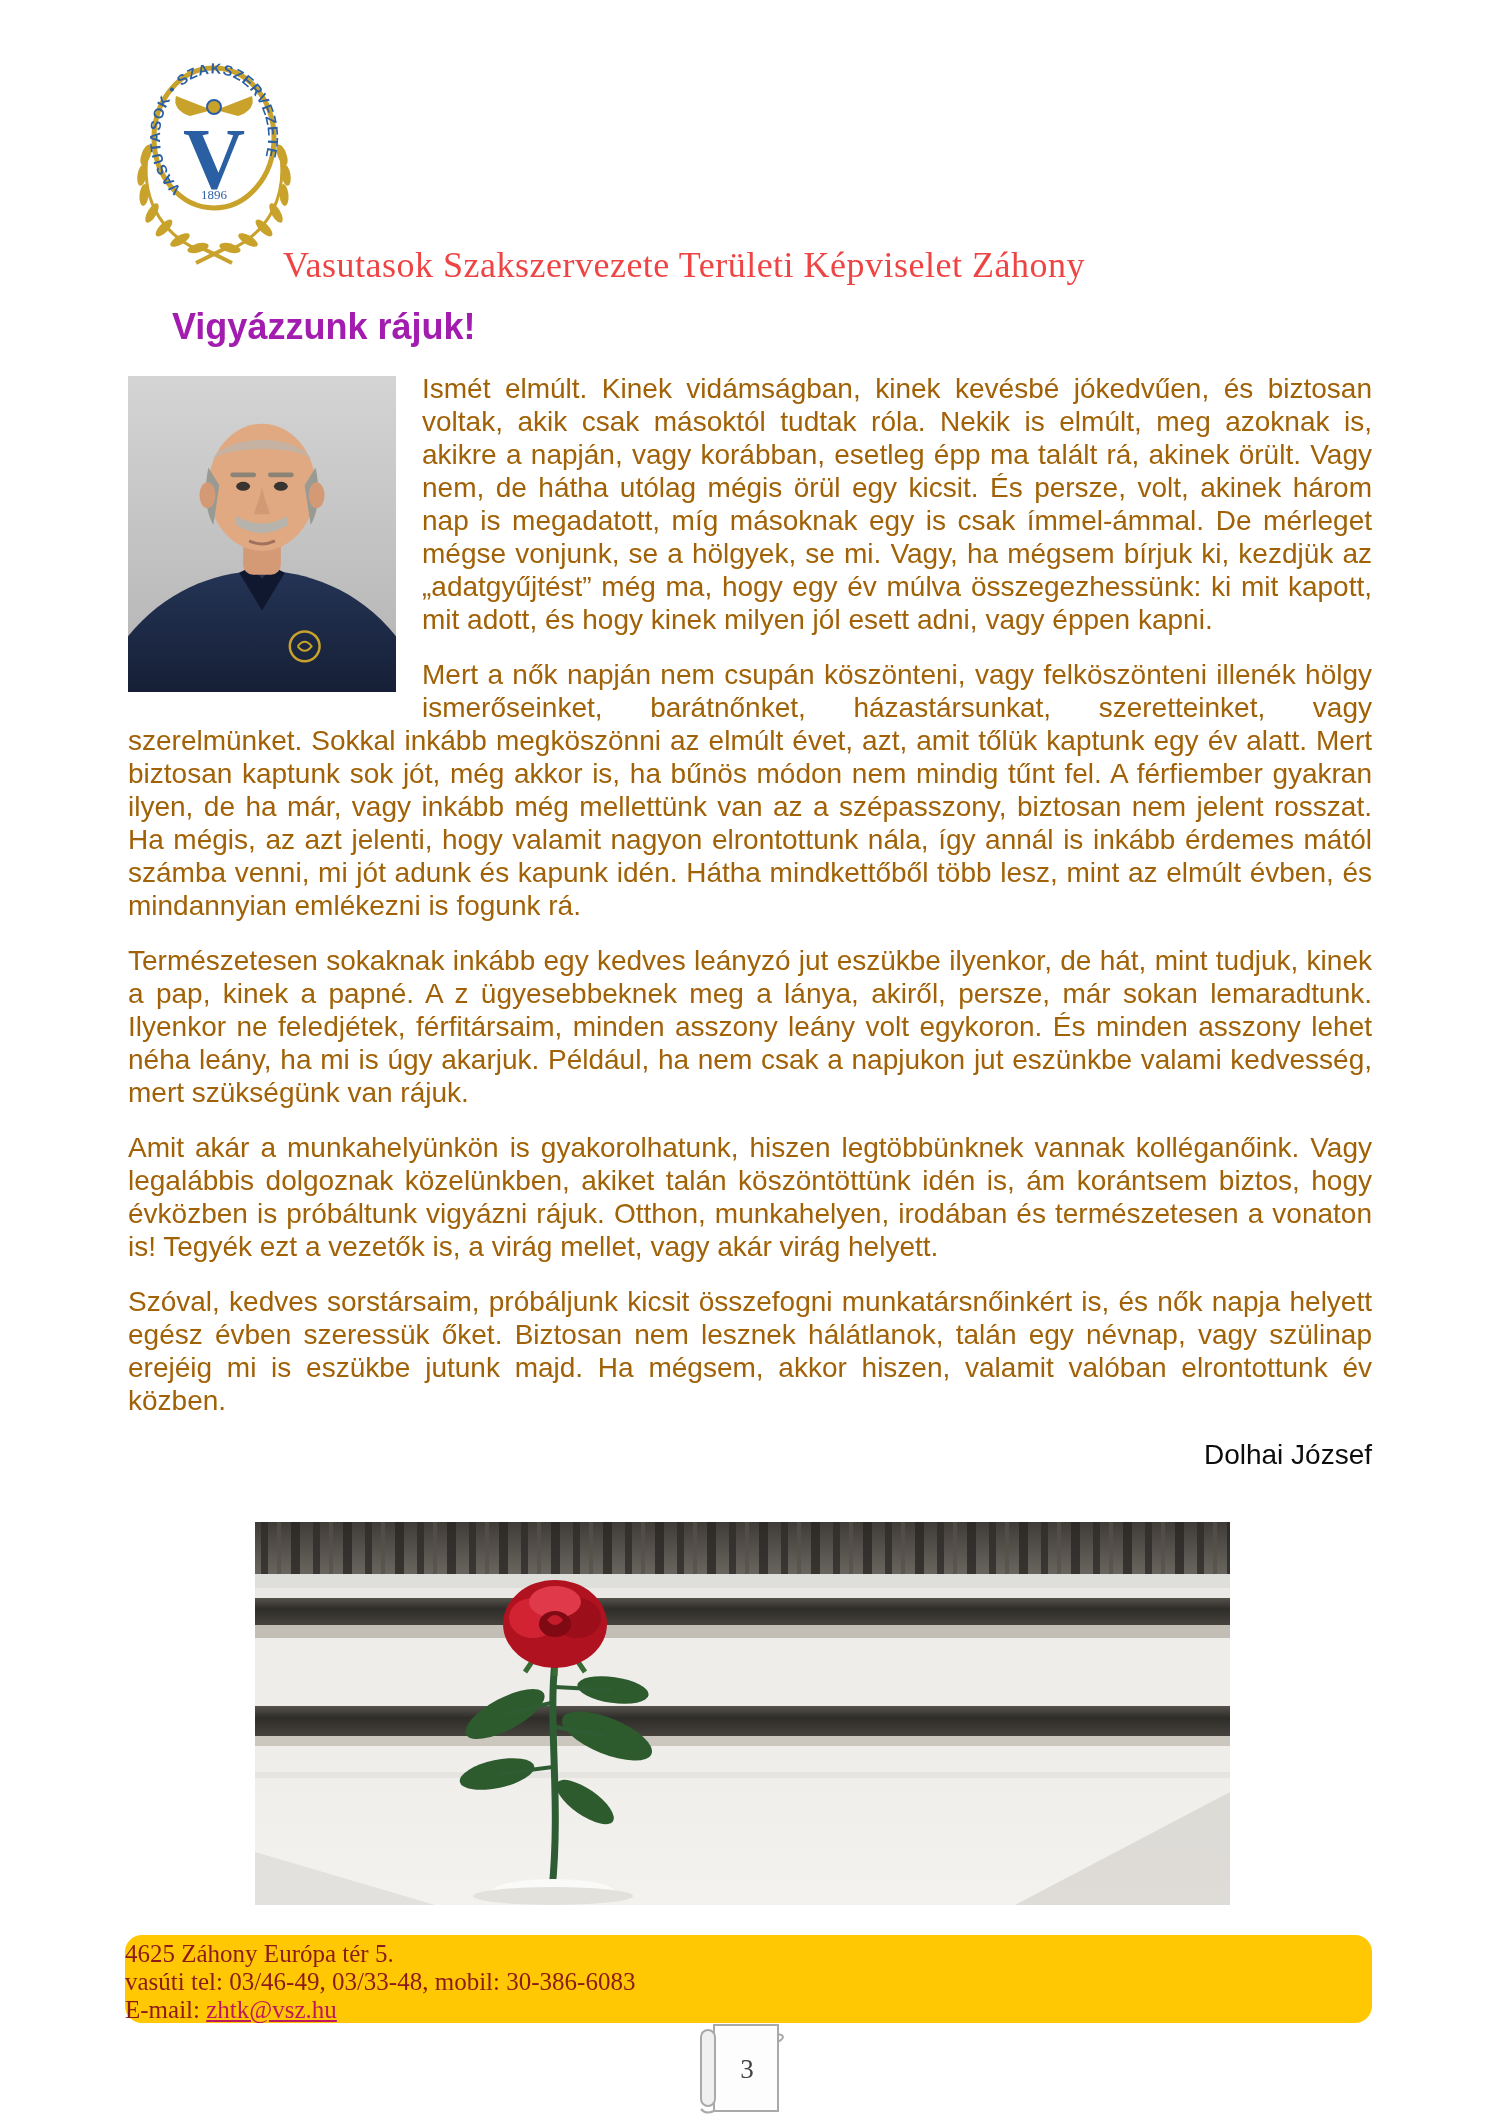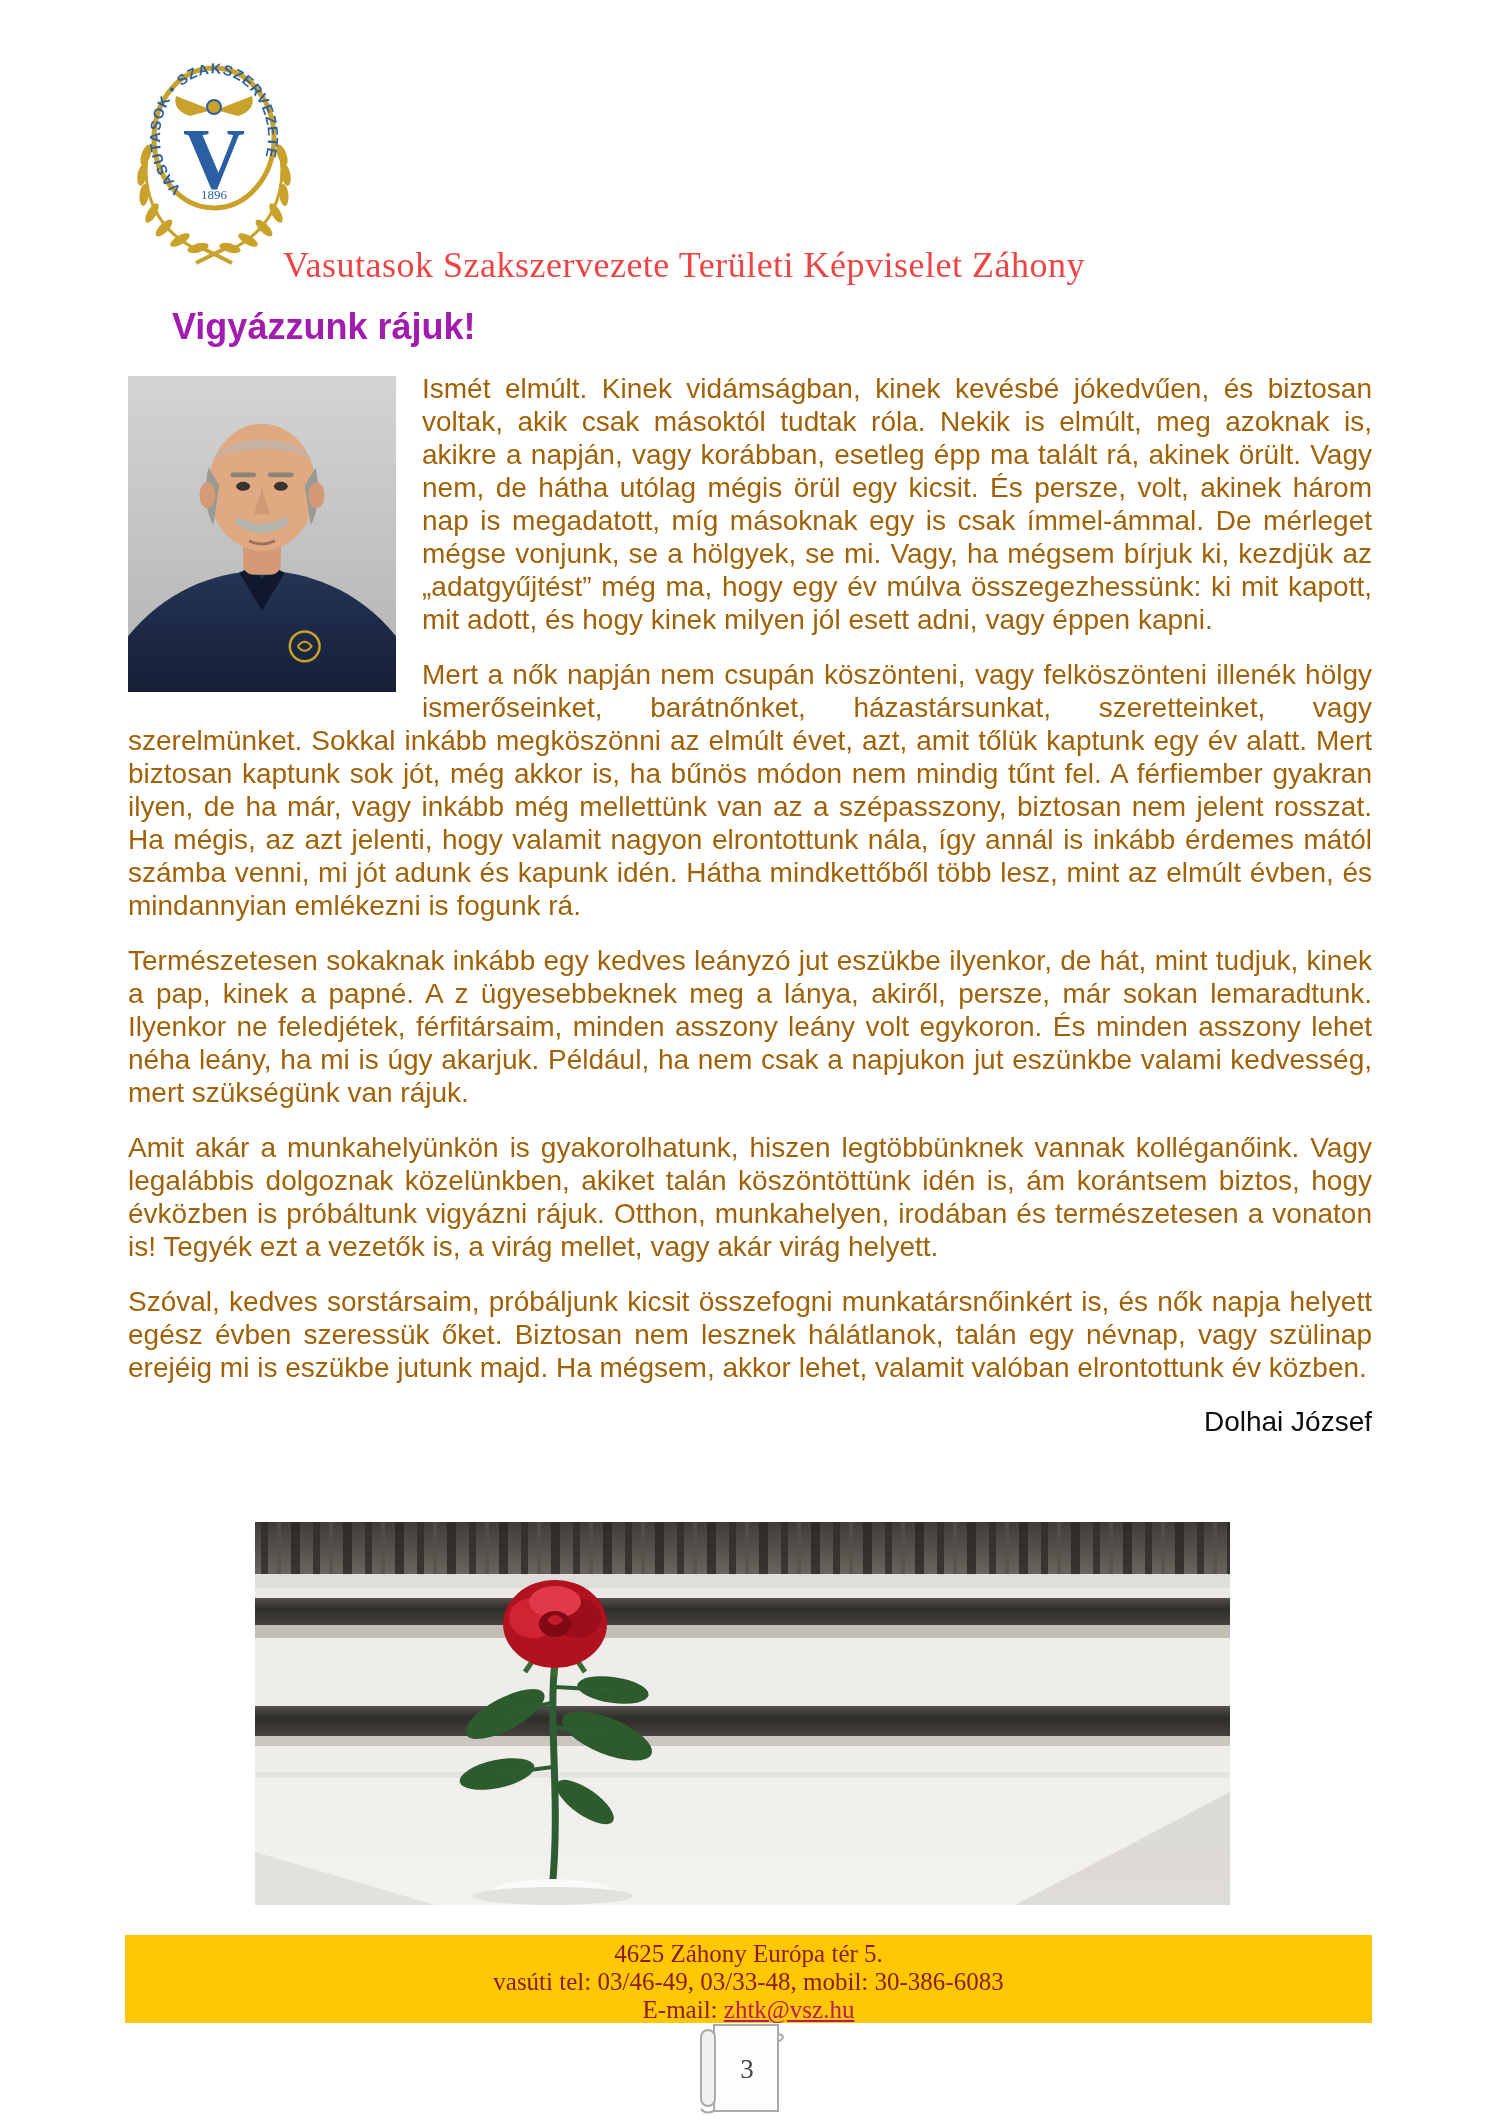--- a/index.html
+++ b/index.html
@@ -19,23 +19,23 @@
              text-align:justify;color:#a16207;}
   .portrait{float:left;width:268px;height:316px;margin:4px 26px 12px 0;
             background:#c9c9c9;}
   .portrait svg{display:block;width:100%;height:100%;}
   .signature{clear:none;text-align:right;font-size:28px;margin-top:16px;color:#0d0d0d;}
 
   .rose{position:absolute;left:255px;top:1522px;width:975px;height:383px;}
   .rose svg{display:block;width:100%;height:100%;}
 
   .footer-bar{position:absolute;left:125px;top:1935px;width:1247px;height:88px;
-              background:#FFC803;text-align:center;
+              background:#FFC803;
               font-family:"Liberation Serif",serif;font-size:25px;line-height:28px;
-              color:#8B1A1A;padding-top:5px;box-sizing:border-box;}
+              color:#8B1A1A;padding-top:5px;box-sizing:border-box;border-radius:17px;}
   .footer-bar a{color:#be185d;text-decoration:underline;}
 
   .page-scroll{position:absolute;left:697px;top:2022px;width:100px;height:95px;}
 </style>
 </head>
 <body>
 
 <div class="logo">
   <svg viewBox="0 0 172 220">
 
@@ -129,21 +129,21 @@
 
       <circle cx="178" cy="272" r="15" fill="none" stroke="#C9A22B" stroke-width="2.5"></circle>
       <path d="M171,272 q7,-9 14,0 q-7,9 -14,0" fill="none" stroke="#C9A22B" stroke-width="2"></path>
     </svg>
   </figure>
 
   <p>Ismét elmúlt. Kinek vidámságban, kinek kevésbé jókedvűen, és biztosan voltak, akik csak másoktól tudtak róla. Nekik is elmúlt, meg azoknak is, akikre a napján, vagy korábban, esetleg épp ma talált rá, akinek örült. Vagy nem, de hátha utólag mégis örül egy kicsit. És persze, volt, akinek három nap is megadatott, míg másoknak egy is csak ímmel-ámmal. De mérleget mégse vonjunk, se a hölgyek, se mi. Vagy, ha mégsem bírjuk ki, kezdjük az „adatgyűjtést” még ma, hogy egy év múlva összegezhessünk: ki mit kapott, mit adott, és hogy kinek milyen jól esett adni, vagy éppen kapni.</p>
   <p>Mert a nők napján nem csupán köszönteni, vagy felköszönteni illenék hölgy ismerőseinket, barátnőnket, házastársunkat, szeretteinket, vagy szerelmünket. Sokkal inkább megköszönni az elmúlt évet, azt, amit tőlük kaptunk egy év alatt. Mert biztosan kaptunk sok jót, még akkor is, ha bűnös módon nem mindig tűnt fel. A férfiember gyakran ilyen, de ha már, vagy inkább még mellettünk van az a szépasszony, biztosan nem jelent rosszat. Ha mégis, az azt jelenti, hogy valamit nagyon elrontottunk nála, így annál is inkább érdemes mától számba venni, mi jót adunk és kapunk idén. Hátha mindkettőből több lesz, mint az elmúlt évben, és mindannyian emlékezni is fogunk rá.</p>
   <p>Természetesen sokaknak inkább egy kedves leányzó jut eszükbe ilyenkor, de hát, mint tudjuk, kinek a pap, kinek a papné. A z ügyesebbeknek meg a lánya, akiről, persze, már sokan lemaradtunk. Ilyenkor ne feledjétek, férfitársaim, minden asszony leány volt egykoron. És minden asszony lehet néha leány, ha mi is úgy akarjuk. Például, ha nem csak a napjukon jut eszünkbe valami kedvesség, mert szükségünk van rájuk.</p>
   <p>Amit akár a munkahelyünkön is gyakorolhatunk, hiszen legtöbbünknek vannak kolléganőink. Vagy legalábbis dolgoznak közelünkben, akiket talán köszöntöttünk idén is, ám korántsem biztos, hogy évközben is próbáltunk vigyázni rájuk. Otthon, munkahelyen, irodában és természetesen a vonaton is! Tegyék ezt a vezetők is, a virág mellet, vagy akár virág helyett.</p>
-  <p>Szóval, kedves sorstársaim, próbáljunk kicsit összefogni munkatársnőinkért is, és nők napja helyett egész évben szeressük őket. Biztosan nem lesznek hálátlanok, talán egy névnap, vagy szülinap erejéig mi is eszükbe jutunk majd. Ha mégsem, akkor lehet, valamit valóban elrontottunk év közben.</p>
+  <p>Szóval, kedves sorstársaim, próbáljunk kicsit összefogni munkatársnőinkért is, és nők napja helyett egész évben szeressük őket. Biztosan nem lesznek hálátlanok, talán egy névnap, vagy szülinap erejéig mi is eszükbe jutunk majd. Ha mégsem, akkor hiszen, valamit valóban elrontottunk év közben.</p>
   <div class="signature">Dolhai József</div>
 </div>
 
 <figure class="rose" style="margin:0">
   <svg viewBox="0 0 975 383" preserveAspectRatio="none">
     <defs>
       <linearGradient id="snow" x1="0" y1="0" x2="0" y2="1">
         <stop offset="0" stop-color="#e8e7e3"></stop>
           <stop offset="1" stop-color="#f3f2ef"></stop>
       </linearGradient>

